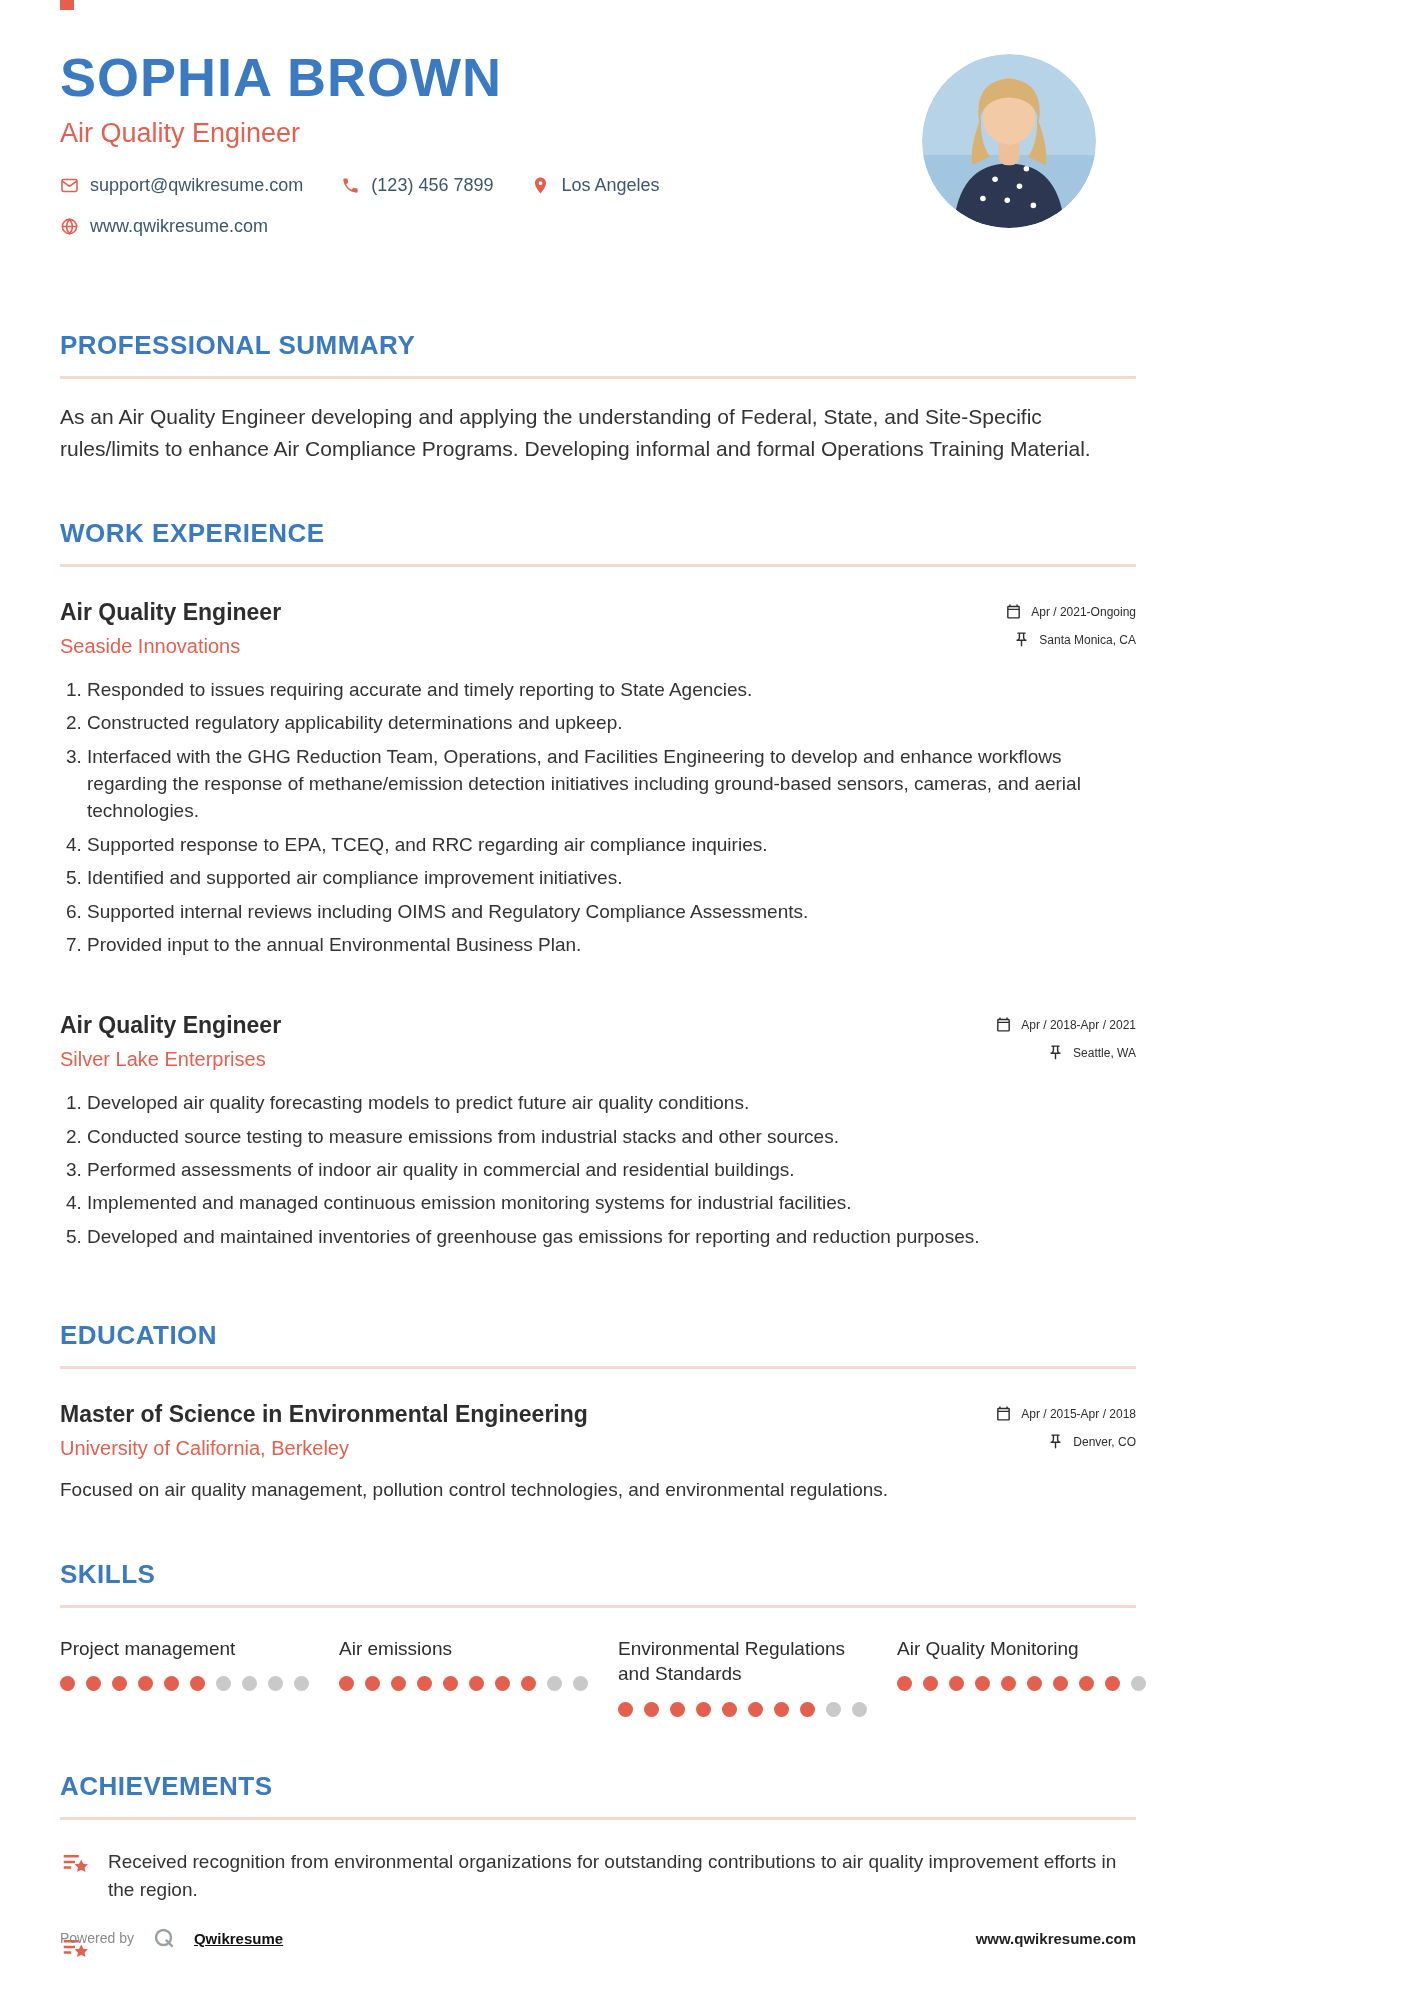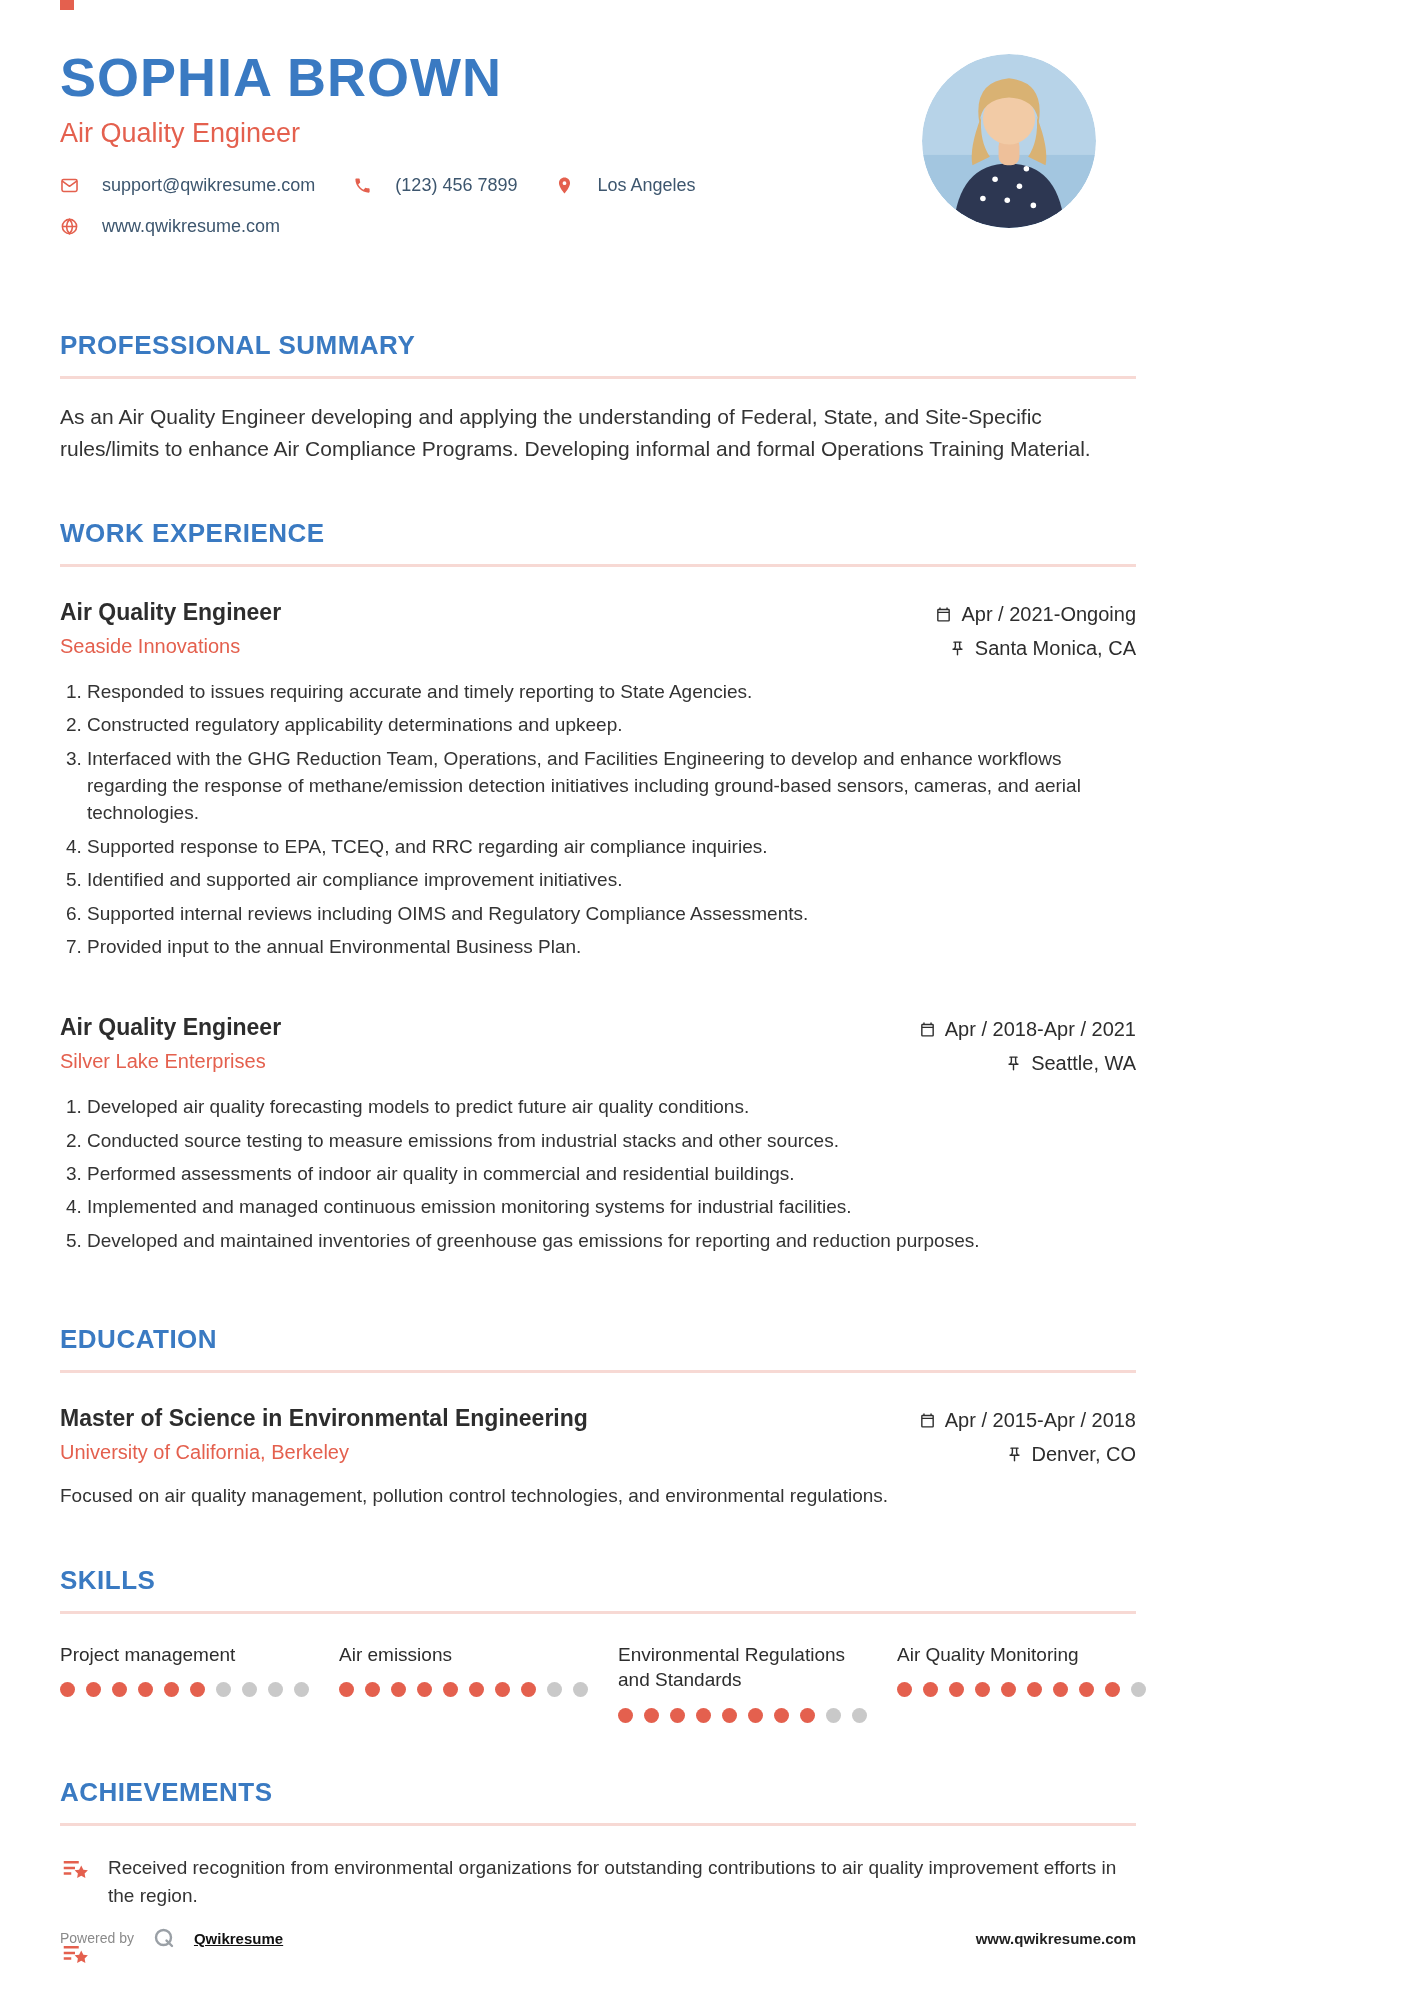--- a/index.html
+++ b/index.html
@@ -8,36 +8,36 @@
   .page { position:relative; width:1196px; height:1990px; background:#ffffff; padding:46px 60px 0; overflow:hidden; }
   .top-accent { position:absolute; top:0; left:60px; width:14px; height:10px; background:#e4604e; }
 
   .header { position:relative; min-height:230px; }
   .photo { position:absolute; top:8px; right:40px; width:174px; height:174px; border-radius:50%; overflow:hidden; }
   .photo svg { display:block; width:100%; height:100%; }
   .name { font-size:54px; font-weight:800; color:#3a7ac2; letter-spacing:1px; }
   .person-title { font-size:27px; color:#e4604e; margin-top:10px; font-weight:500; }
   .contact-row { display:flex; align-items:center; gap:38px; margin-top:26px; }
   .contact-row.second { margin-top:20px; }
-  .contact-item { display:flex; align-items:center; gap:23px; font-size:18px; color:#3d566e; font-weight:500; }
+  .contact-item { display:flex; align-items:center; gap:11px; font-size:18px; color:#3d566e; font-weight:500; }
   .cicon { display:inline-flex; width:19px; height:19px; }
   .cicon svg { width:100%; height:100%; }
 
   .section { margin-top:54px; }
   .section.education { margin-top:70px; }
   .sec-h { font-size:26px; font-weight:700; color:#3a7ac2; letter-spacing:0.5px; padding-bottom:15px; border-bottom:3px solid #f7d9d4; }
   .body-text { font-size:21px; line-height:1.5; margin-top:22px; color:#333333; }
 
   .job { margin-top:32px; }
   .job + .job { margin-top:54px; }
   .job-head { display:flex; justify-content:space-between; align-items:flex-start; }
   .job-title-text { font-size:23px; font-weight:700; color:#2d2d2d; }
   .job-company { font-size:20px; color:#e4604e; margin-top:9px; }
   .job-right { text-align:right; flex-shrink:0; padding-top:4px; }
-  .meta { display:flex; justify-content:flex-end; align-items:center; gap:9px; font-size:20px; color:#2d2d2d;text-align:right; }
+  .meta { display:flex; justify-content:flex-end; align-items:center; gap:9px; font-size:12px; color:#2d2d2d;text-align:right; }
   .meta + .meta { margin-top:11px; }
   .micon { display:inline-flex; width:17px; height:17px; }
   .micon svg { width:100%; height:100%; }
   ol.bullets { margin-top:18px; padding-left:27px; }
   ol.bullets li { font-size:19px; line-height:1.44; margin-bottom:6px; color:#333333; }
   .edu-desc { font-size:19px; line-height:1.5; margin-top:16px; }
 
   .skills-grid { display:grid; grid-template-columns:repeat(4,1fr); column-gap:30px; margin-top:28px; }
   .skill-name { font-size:19px; line-height:1.35; color:#2d2d2d; }
   .dots { display:flex; gap:11px; margin-top:15px; }

